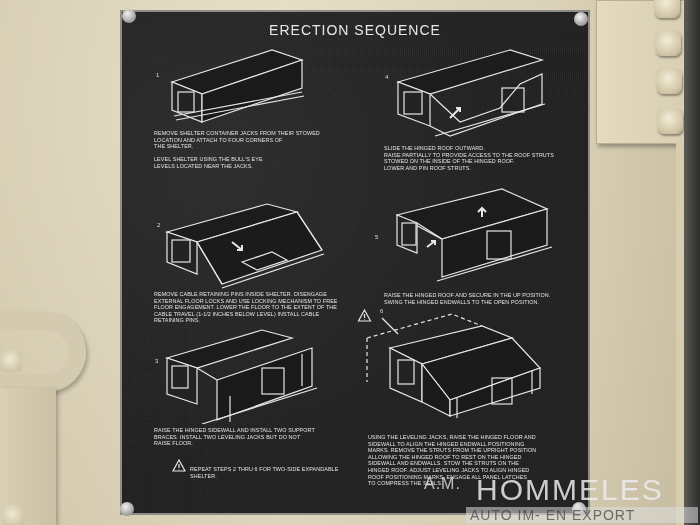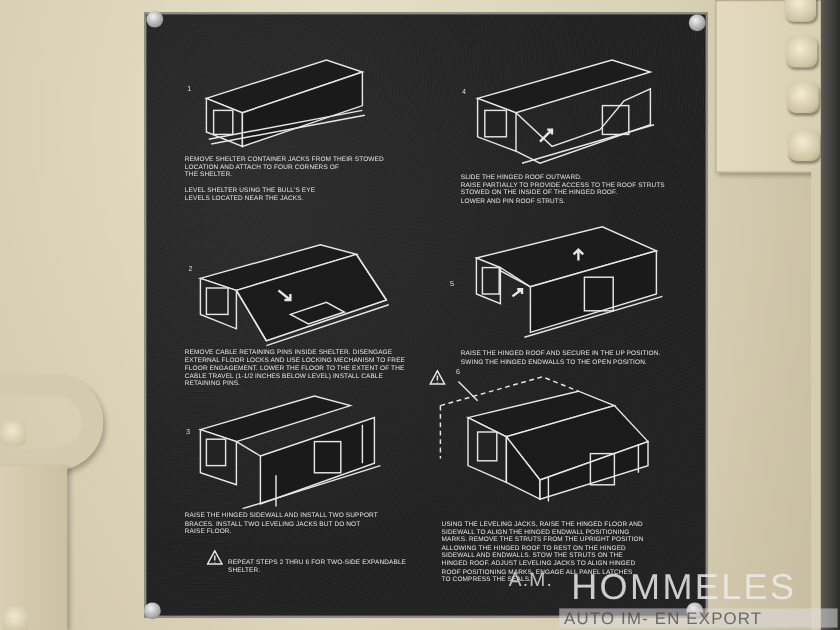--- a/index.html
+++ b/index.html
@@ -69,20 +69,21 @@
 <div class="handle-body"></div>
 <div class="handle-bolt" style="left:0;top:350px;"></div>
 <div class="handle-bolt" style="left:2px;top:505px;"></div>
 
 <div class="plate">
   <div class="screw" style="left:0;top:-3px;"></div>
   <div class="screw" style="left:452px;top:0;"></div>
   <div class="screw" style="left:-2px;top:490px;"></div>
   <div class="screw" style="left:450px;top:490px;"></div>
 
+  <div class="title">ERECTION SEQUENCE</div>
 
   <div class="step-num" style="left:34px;top:60px;">1</div>
   <div class="illus" style="left:40px;top:30px;width:150px;height:85px;">
     <svg viewBox="0 0 150 85" fill="none" stroke="#e6e6e6" stroke-width="1.2">
       <polygon points="10,40 110,8 140,18 40,52" fill="#1c1c1c"></polygon>
       <polygon points="10,40 40,52 40,80 10,68" fill="#232323"></polygon>
       <polygon points="40,52 140,18 140,46 40,80" fill="#1a1a1a"></polygon>
       <rect x="16" y="50" width="16" height="20"></rect>
       <line x1="12" y1="74" x2="140" y2="50"></line>
       <line x1="14" y1="78" x2="142" y2="54"></line>

